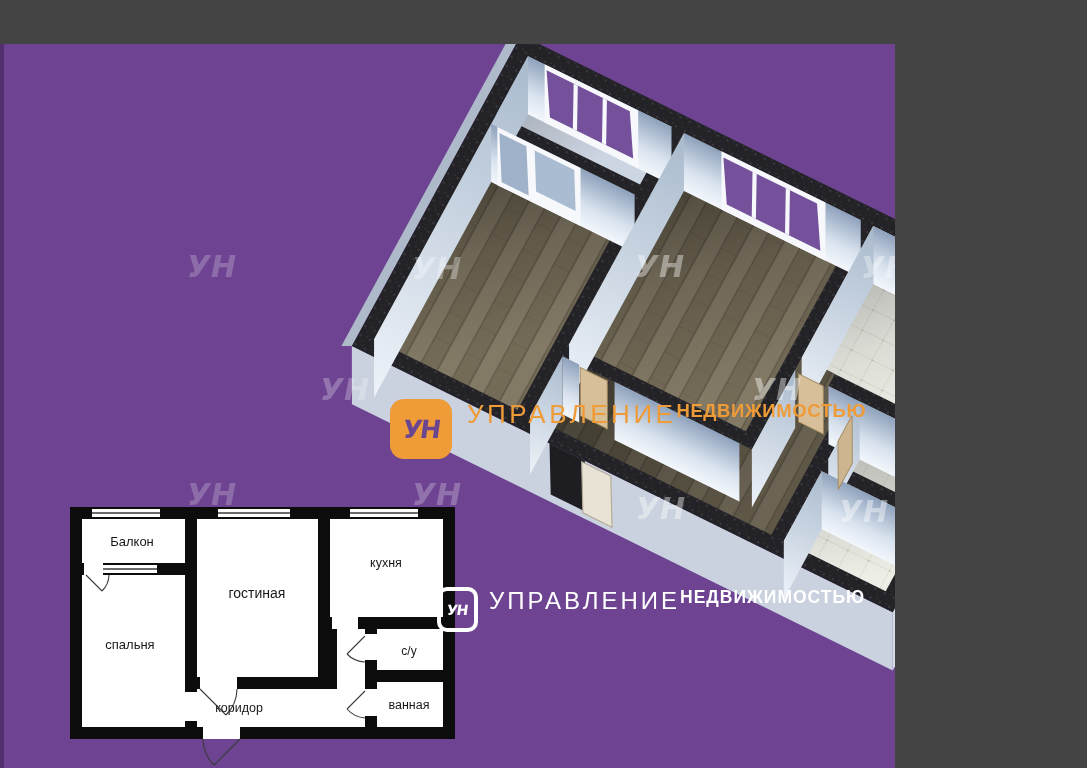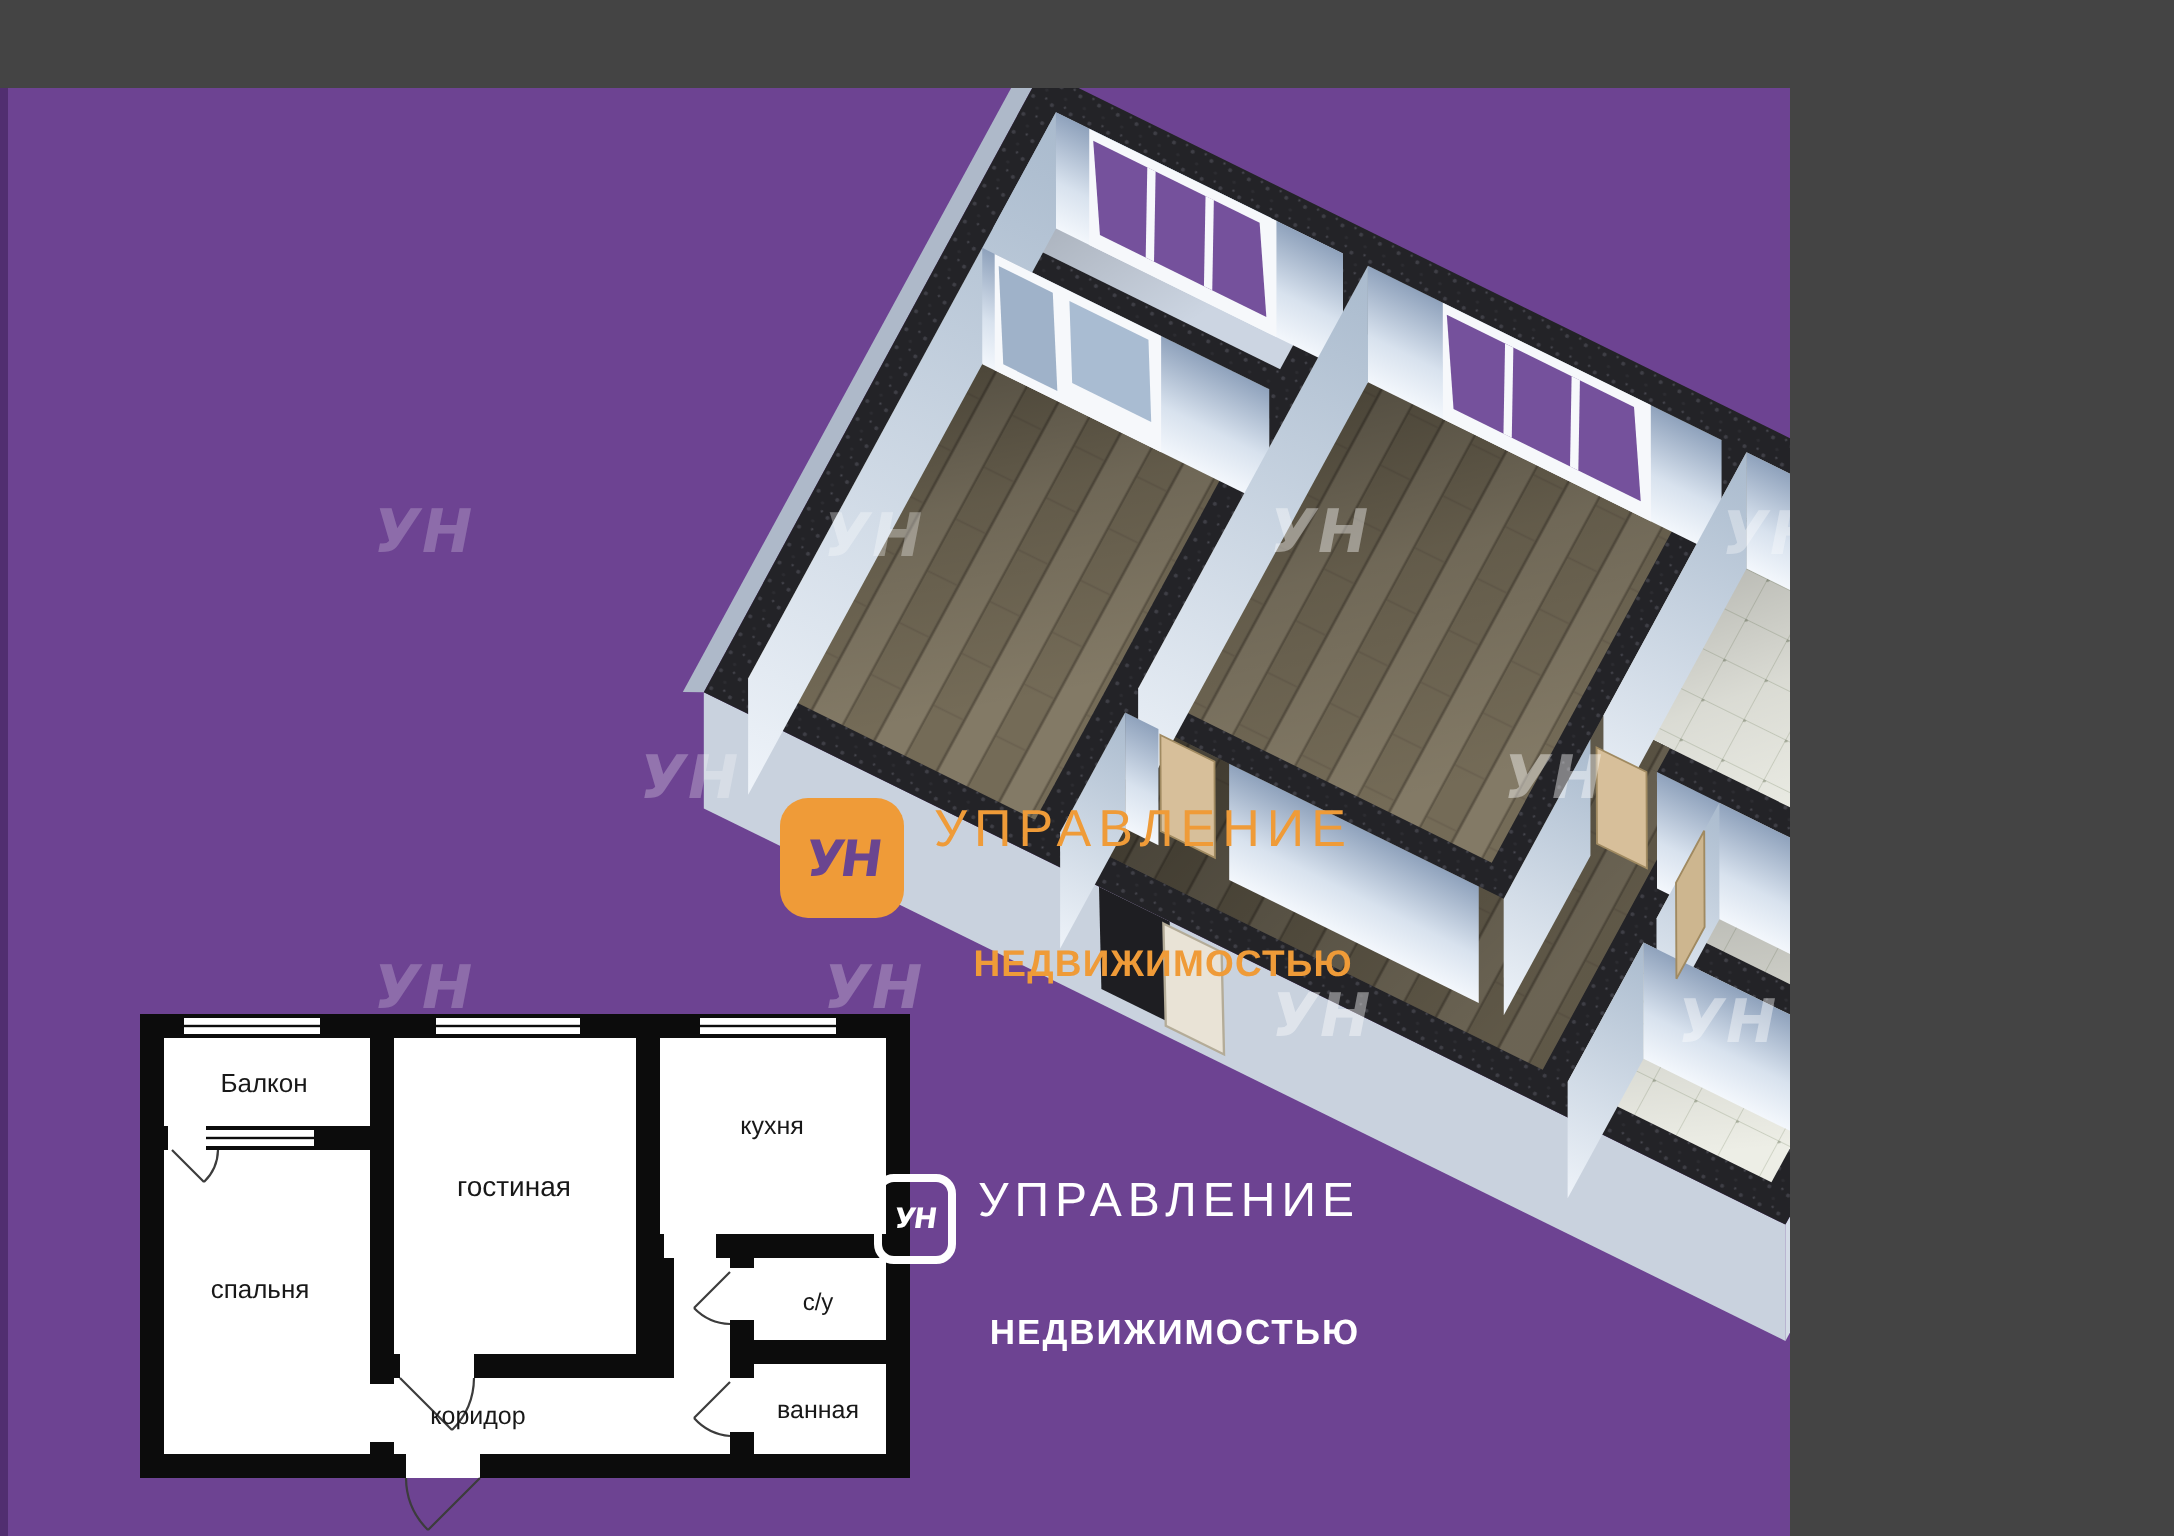--- a/index.html
+++ b/index.html
@@ -19,21 +19,21 @@
   .logo-primary{left:390px;top:355px;}
   .logo-secondary{left:437px;top:543px;}
   .logo-mark{display:flex;align-items:center;justify-content:center;}
   .logo-primary .logo-mark{width:62px;height:60px;border-radius:14px;background:#ef9b38;}
   .logo-secondary .logo-mark{width:41px;height:45px;border-radius:10px;
       border:4px solid #ffffff;background:transparent;box-sizing:border-box;}
   .monogram{display:inline-block;transform:skewX(-8deg);font-weight:900;
       font-family:"DejaVu Sans",sans-serif;letter-spacing:-2px;}
   .logo-primary .monogram{font-size:25px;color:#6a4590;}
   .logo-secondary .monogram{font-size:14px;color:#ffffff;letter-spacing:-1px;}
-  .logo-text{display:flex;flex-direction:column;gap:42px;}
+  .logo-text{display:flex;flex-direction:row;}
   .logo-primary .logo-text{margin-left:15px;padding-top:1px;}
   .logo-secondary .logo-text{margin-left:11px;padding-top:0;}
   .logo-line1{white-space:nowrap;}
   .logo-line2{white-space:nowrap;text-align:right;}
   .logo-primary .logo-line1{font-size:26px;line-height:29px;letter-spacing:3.5px;
       font-weight:500;color:#ef9b38;}
   .logo-primary .logo-line2{font-size:18.5px;line-height:21px;letter-spacing:.6px;
       font-weight:800;color:#ef9b38;}
   .logo-secondary .logo-line1{font-size:24px;line-height:27px;letter-spacing:3px;
       font-weight:500;color:#fff;}

